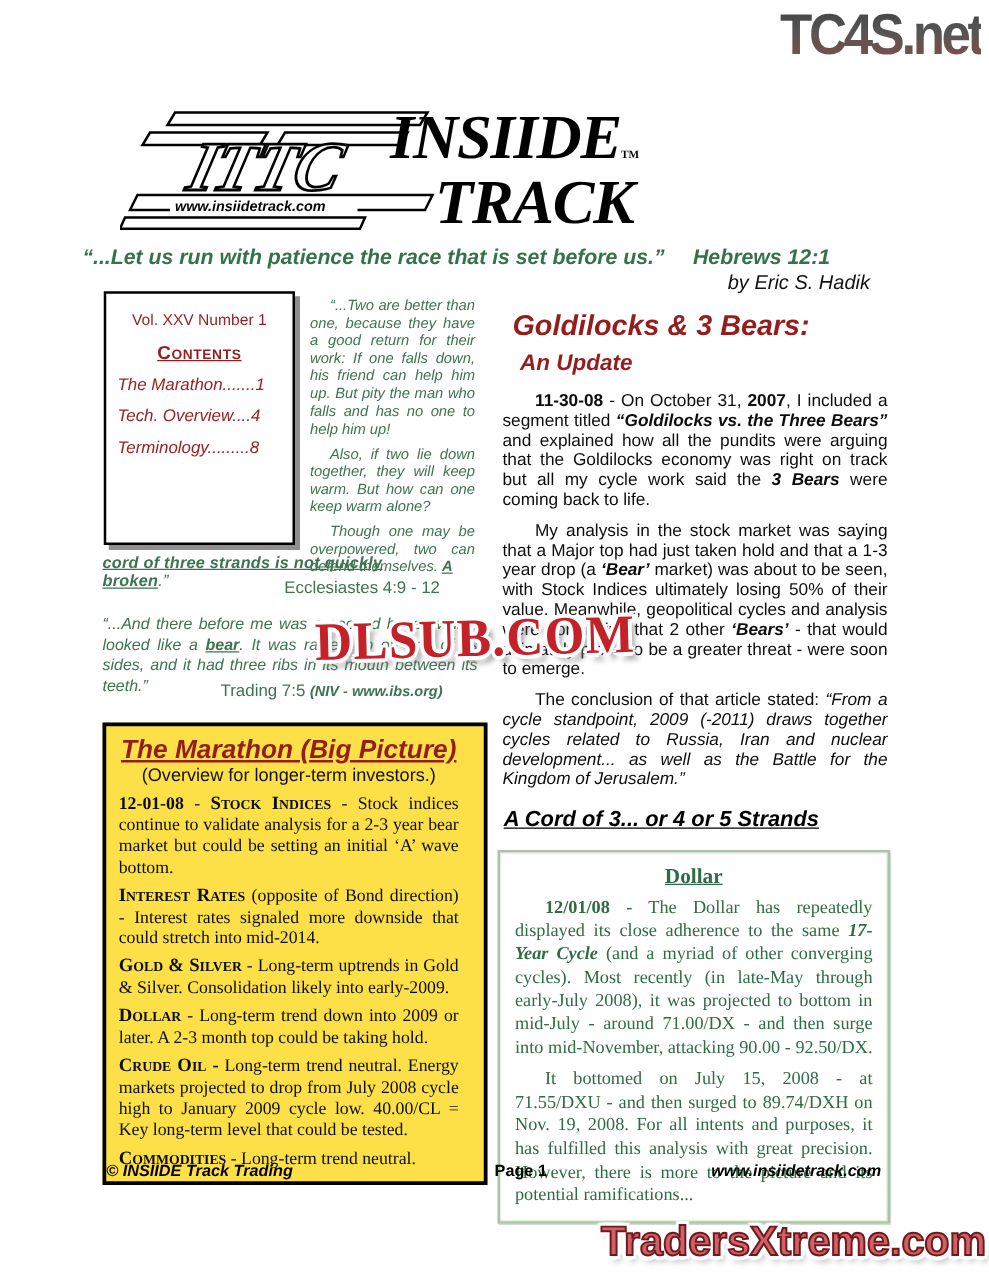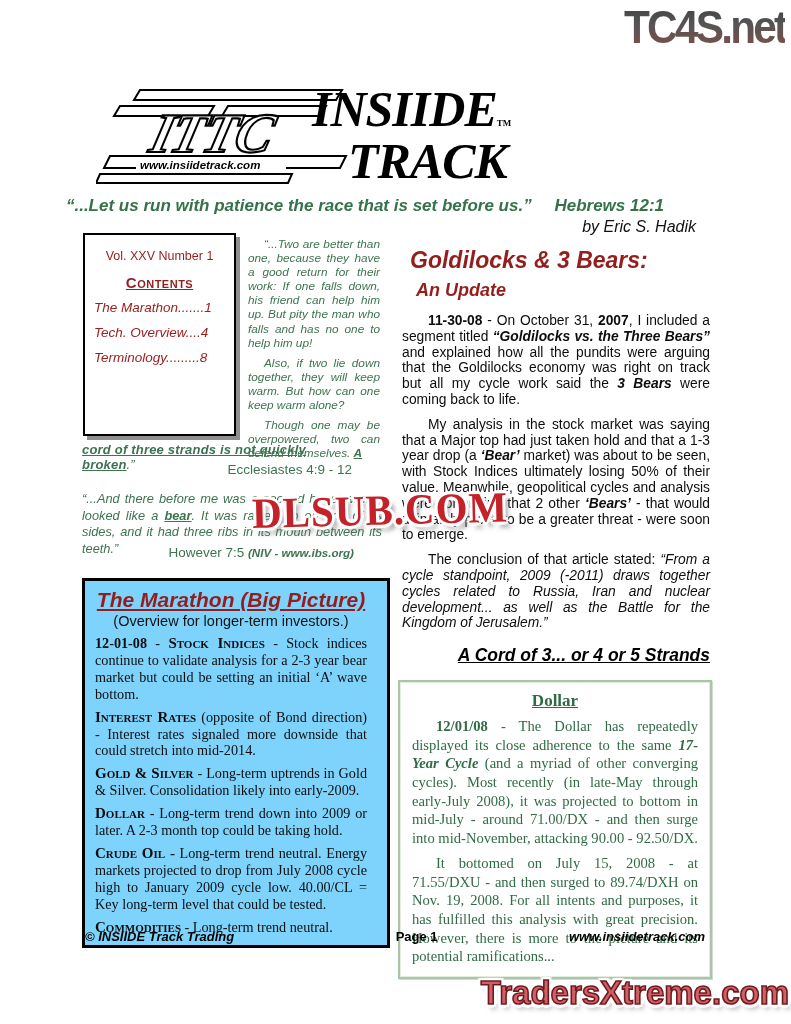--- a/index.html
+++ b/index.html
@@ -75,38 +75,38 @@
   .eccl-attr { position:absolute; left:0; top:229px; width:270px; text-align:right;
     color:#3d7350; font-size:13.5px; }
 
   .daniel-quote { position:absolute; left:0; top:258px; width:300px;
     color:#3d7350; font-style:italic; font-size:12.8px; line-height:16.6px; text-align:justify; }
   .daniel-quote .lead { text-indent:16px; }
   .daniel-attr { position:absolute; left:0; top:312px; width:272px; text-align:right;
     color:#3d7350; font-size:13.5px; }
 
   .marathon-box { position:absolute; left:0; top:345px; width:308px;
-    border:3px solid #000; background:#7dd3fc; padding:7px 20px 9px 10px; }
+    border:3px solid #000; background:#fde047; padding:7px 20px 9px 10px; }
   .marathon-title { text-align:center; color:#941e1e; font-weight:bold; font-style:italic;
     font-size:21px; text-decoration:underline; letter-spacing:0px; }
   .marathon-sub { text-align:center; font-size:14.5px; margin-top:1px; color:#111; }
   .marathon-box p { font-family:"Liberation Serif",serif; font-size:14.2px; line-height:16.9px;
     text-align:justify; margin-top:6px; color:#0d0d0d; }
   .marathon-box p .sc { font-size:15px; }
 
   
   .rightcol { position:absolute; left:402px; top:247px; width:308px; }
   .art-title { color:#941e1e; font-weight:bold; font-style:italic; font-size:23px; letter-spacing:0px; margin-left:8px; }
   .art-sub { color:#941e1e; font-weight:bold; font-style:italic; font-size:18px; margin:6px 0 0 14px; }
   .art-body { margin-top:12px; }
   .art-body p { font-size:13.8px; line-height:15.8px; text-align:justify; margin-bottom:9px; color:#0d0d0d; }
   .art-body p, .cord-para { text-indent:26px; }
 
   .cord-head { color:#000; font-weight:bold; font-style:italic; font-size:17.5px;
-    text-decoration:underline; margin:14px 0 7px 1px;text-align:right; }
+    text-decoration:underline; margin:14px 0 7px 1px; }
   .cord-para { font-size:13.8px; line-height:15.8px; text-align:justify; color:#0d0d0d; }
 
   .dollar-box { margin-top:14px; margin-left:-4px; width:314px;
     border:2px solid #aac4aa; box-shadow:inset 0 0 0 1px #e4eede, 1px 1px 0 #cfdccf;
     padding:9px 12px 11px 12px; background:#fff; }
   .dollar-title { text-align:center; font-family:"Liberation Serif",serif; font-weight:bold;
     font-size:17px; color:#2f6b44; text-decoration:underline; margin-bottom:6px; }
   .dollar-box p { font-family:"Liberation Serif",serif; color:#2f6b44;
     font-size:14.6px; line-height:18.6px; text-align:justify; text-indent:24px; margin-bottom:7px; }
   .dollar-box p:last-child { margin-bottom:0; }
@@ -165,21 +165,21 @@
 
   <div class="eccl-quote">
     <p><span>“...Two are better than one, because they have a good return for their work:  If one falls down, his friend can help him up. But pity the man who falls and has no one to help him up!</span></p>
     <p><span>Also, if two lie down together, they will keep warm. But how can one keep warm alone?</span></p>
     <p><span>Though one may be overpowered, two can defend themselves. </span><span class="b u">A</span></p>
   </div>
   <div class="eccl-overflow"><span class="b u">cord of three strands is not quickly broken</span><span>.”</span></div>
   <div class="eccl-attr">Ecclesiastes 4:9 - 12</div>
 
   <div class="daniel-quote"><span class="lead"><span>“...And there before me was a second beast, which looked like a </span><span class="b u">bear</span><span>. It was raised up on one of its sides, and it had three ribs in its mouth between its teeth.”</span></span></div>
-  <div class="daniel-attr"><span>However 7:5   </span><span class="sm">(NIV - www.ibs.org)</span></div>
+  <div class="daniel-attr"><span>Trading 7:5   </span><span class="sm">(NIV - www.ibs.org)</span></div>
 
   <div class="marathon-box">
     <div class="marathon-title">The Marathon (Big Picture)</div>
     <div class="marathon-sub">(Overview for longer-term investors.)</div>
     <p><span class="b">12-01-08</span><span> - </span><span class="b sc">Stock Indices</span><span> - Stock indices continue to validate analysis for a 2-3 year bear market but could be setting an initial ‘A’ wave bottom.</span></p>
     <p><span class="b sc">Interest Rates</span><span> (opposite of Bond direction) - Interest rates signaled more downside that could stretch into mid-2014.</span></p>
     <p><span class="b sc">Gold &amp; Silver</span><span> - Long-term uptrends in Gold &amp; Silver.  Consolidation likely into early-2009.</span></p>
     <p><span class="b sc">Dollar</span><span> - Long-term trend down into 2009 or later. A 2-3 month top could be taking hold.</span></p>
     <p><span class="b sc">Crude Oil -</span><span> Long-term trend neutral.  Energy markets projected to drop from July 2008 cycle high to January 2009 cycle low.  40.00/CL = Key long-term level that could be tested.</span></p>
     <p><span class="b sc">Commodities</span><span> - Long-term trend neutral.</span></p>

